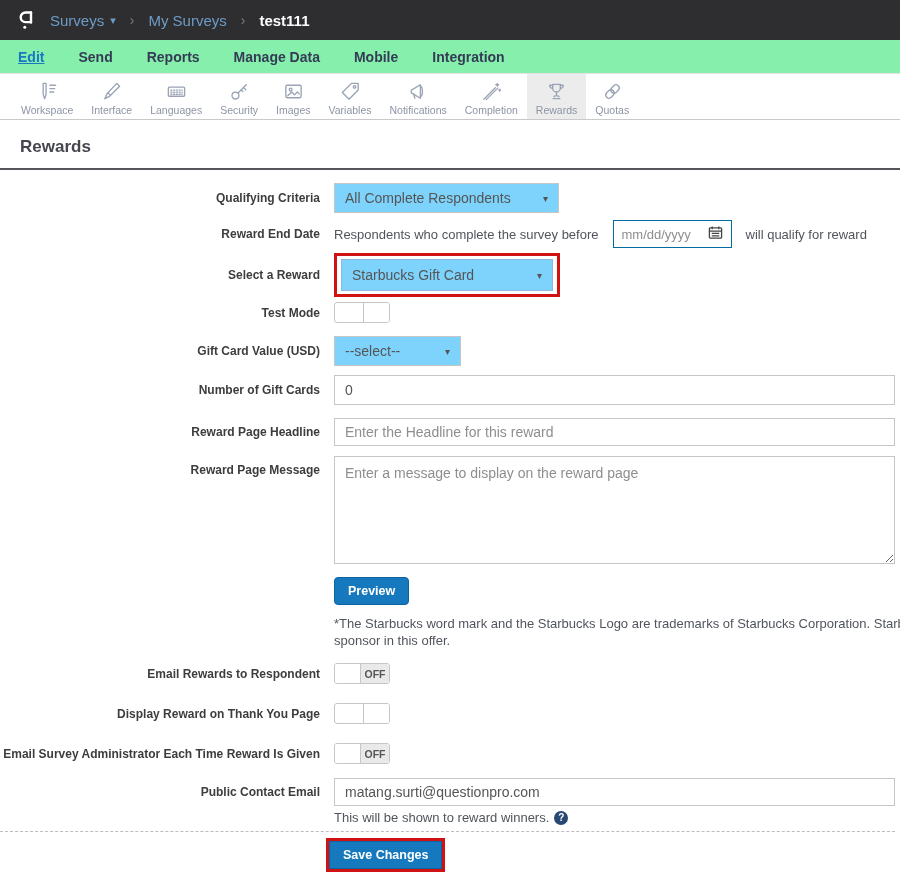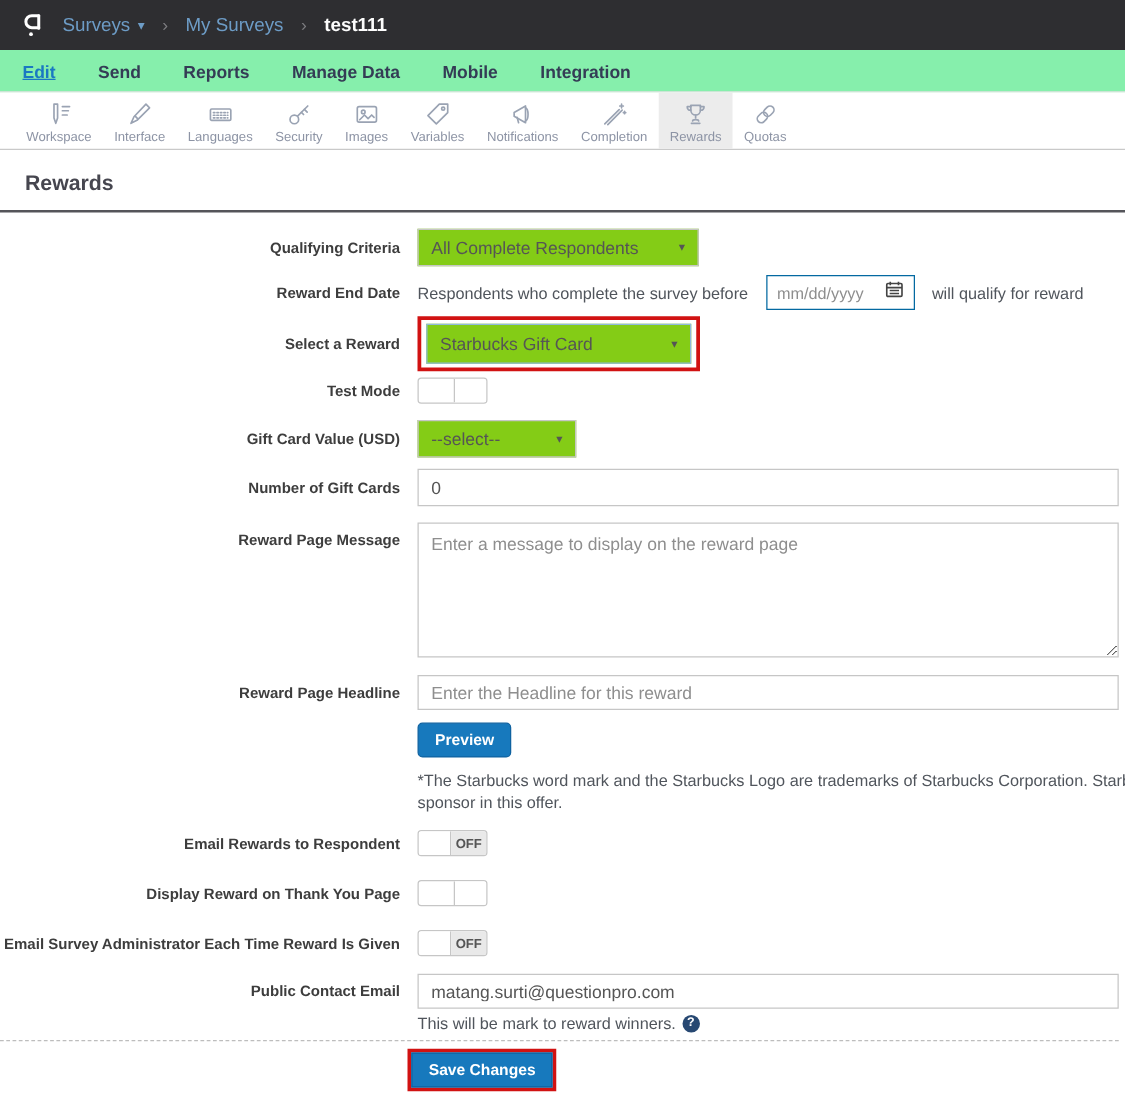--- a/index.html
+++ b/index.html
@@ -36,21 +36,21 @@
   .title-rule { border: 0; border-top: 2px solid #55555a; }
 
   
   .form { padding-top: 13px; padding-right: 5px; }
   .row { display: grid; grid-template-columns: 320px 1fr; column-gap: 14px; align-items: center; }
   .row .label { justify-self: end; white-space: nowrap; font-weight: bold;
     font-size: 12px; color: #3d3d3d; }
   .row .label-top { align-self: start; margin-top: 7px; }
 
   .sel { display: inline-flex; align-items: center; justify-content: space-between;
-    height: 30px; border: 1px solid #c6c6c6; background: #84cc16; padding: 0 10px;
+    height: 30px; border: 1px solid #c6c6c6; background: #7dd3fc; padding: 0 10px;
     color: #555; font-size: 14px; cursor: pointer; }
   .sel .caret { font-size: 10px; color: #555; margin-left: 10px; }
   .sel-qc { width: 225px; }
   .sel-reward { width: 212px; height: 32px; border-color: #8fb9dc; }
   .sel-gcv { width: 127px; }
 
   .red-box { display: inline-block; border: 3px solid #d11212; padding: 3px 4px; }
 
   .inline-note { font-size: 13px; color: #50555c; }
   .date-wrap { display: inline-flex; align-items: center; border: 1px solid #0369a1;
@@ -274,28 +274,28 @@
         <span class="caret">▾</span>
       </div>
     </div>
   </div>
 
   <div class="row mb13">
     <span class="label">Number of Gift Cards</span>
     <div><input class="text-input" value="0" style=""></div>
   </div>
 
+  <div class="row mb10">
+    <span class="label">Reward Page Headline</span>
+    <div><input class="text-input headline-input" placeholder="Enter the Headline for this reward" style=""></div>
+  </div>
+
   <div class="row mb9">
     <span class="label label-top">Reward Page Message</span>
     <div><textarea class="msg-area" placeholder="Enter a message to display on the reward page" style=""></textarea></div>
-  </div>
-
-  <div class="row mb10">
-    <span class="label">Reward Page Headline</span>
-    <div><input class="text-input headline-input" placeholder="Enter the Headline for this reward" style=""></div>
   </div>
 
   <div class="row mb10">
     <span></span>
     <div><span class="btn">Preview</span></div>
   </div>
 
   <div class="row mb14">
     <span></span>
     <div class="disclaimer">
@@ -332,21 +332,21 @@
         <span class="knob"></span>
       </div>
     </div>
   </div>
 
   <div class="row mb6">
     <span class="label label-top">Public Contact Email</span>
     <div>
       <input class="text-input headline-input" value="matang.surti@questionpro.com" style="">
       <div class="helper">
-        <span>This will be mark to reward winners.</span>
+        <span>This will be shown to reward winners.</span>
         <span class="help-badge">?</span>
       </div>
     </div>
   </div>
 
   <hr class="dashed-rule mb6">
 
   <div class="row">
     <span></span>
     <div style="margin-left:-8px;">

